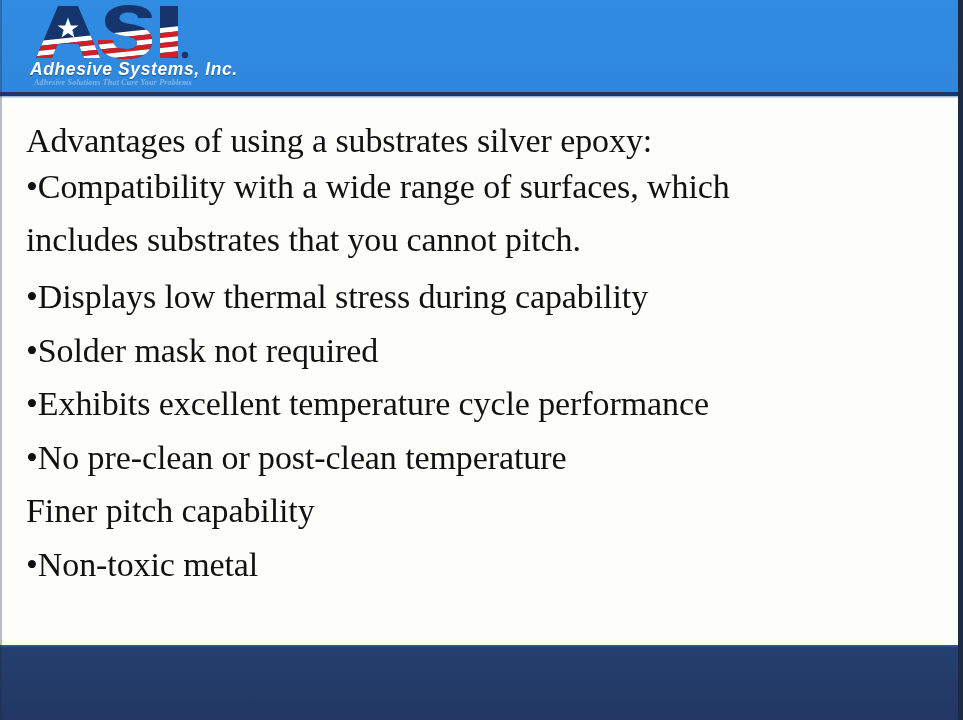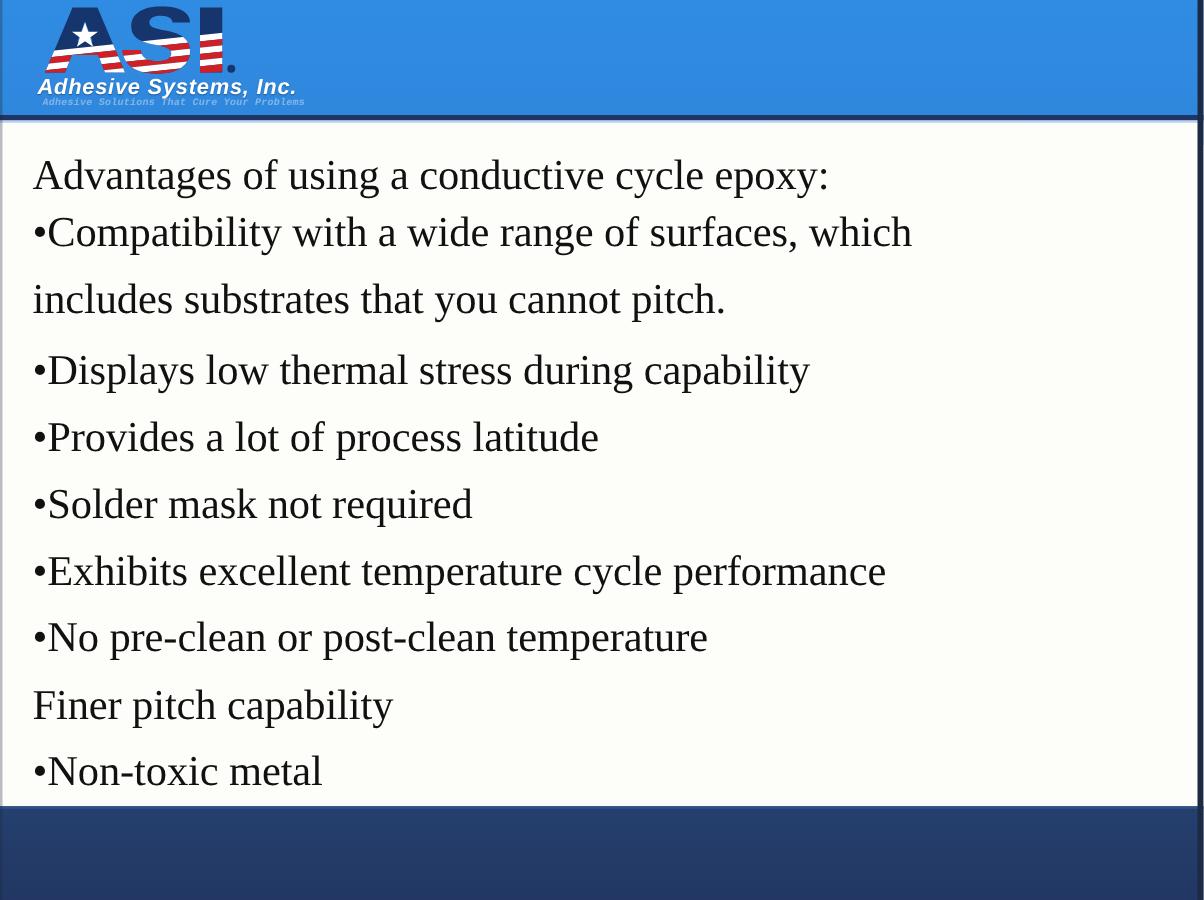--- a/index.html
+++ b/index.html
@@ -68,21 +68,21 @@
     color: #ffffff;
     text-shadow: 0 1px 1px rgba(20,50,90,0.55);
     white-space: nowrap;
     line-height: 19px;
   }
   .logo-tagline {
     position: absolute;
     left: 4px;
     top: 74px;
     width: 230px;
-    font-family: Liberation Mono, monospace;
+    font-family: Liberation Serif, serif;
     font-style: italic;
     font-weight: bold;
     font-size: 8px;
     letter-spacing: 0.2px;
     color: rgba(255,255,255,0.38);
     white-space: nowrap;
     line-height: 9px;
     overflow: hidden;
     filter: blur(0.4px);
   }
@@ -214,28 +214,27 @@
       <div class="logo-tagline">Adhesive Solutions That Cure Your Problems</div>
     </div>
   </div>
 
   <div class="header-rule"></div>
   <div class="header-rule-soft"></div>
 
   <div class="body-area">
     <div class="content">
 
-      <div class="line tight">Advantages of using a conductive cycle epoxy:</div>
+      <div class="line tight">Advantages of using a substrates silver epoxy:</div>
 
       <div class="line wrap"><span class="bullet-mark">•</span><span>Compatibility with a wide range of surfaces, which</span></div>
       <div class="line wrap">includes substrates that you cannot pitch.</div>
 
       <div class="line"><span class="bullet-mark">•</span><span>Displays low thermal stress during capability</span></div>
 
-      <div class="line"><span class="bullet-mark">•</span><span>Provides a lot of process latitude</span></div>
 
       <div class="line"><span class="bullet-mark">•</span><span>Solder mask not required</span></div>
 
       <div class="line"><span class="bullet-mark">•</span><span>Exhibits excellent temperature cycle performance</span></div>
 
       <div class="line"><span class="bullet-mark">•</span><span>No pre-clean or post-clean temperature</span></div>
 
       <div class="line"><span class="bullet-mark"></span><span>Finer pitch capability</span></div>
 
       <div class="line"><span class="bullet-mark">•</span><span>Non-toxic metal</span></div>

